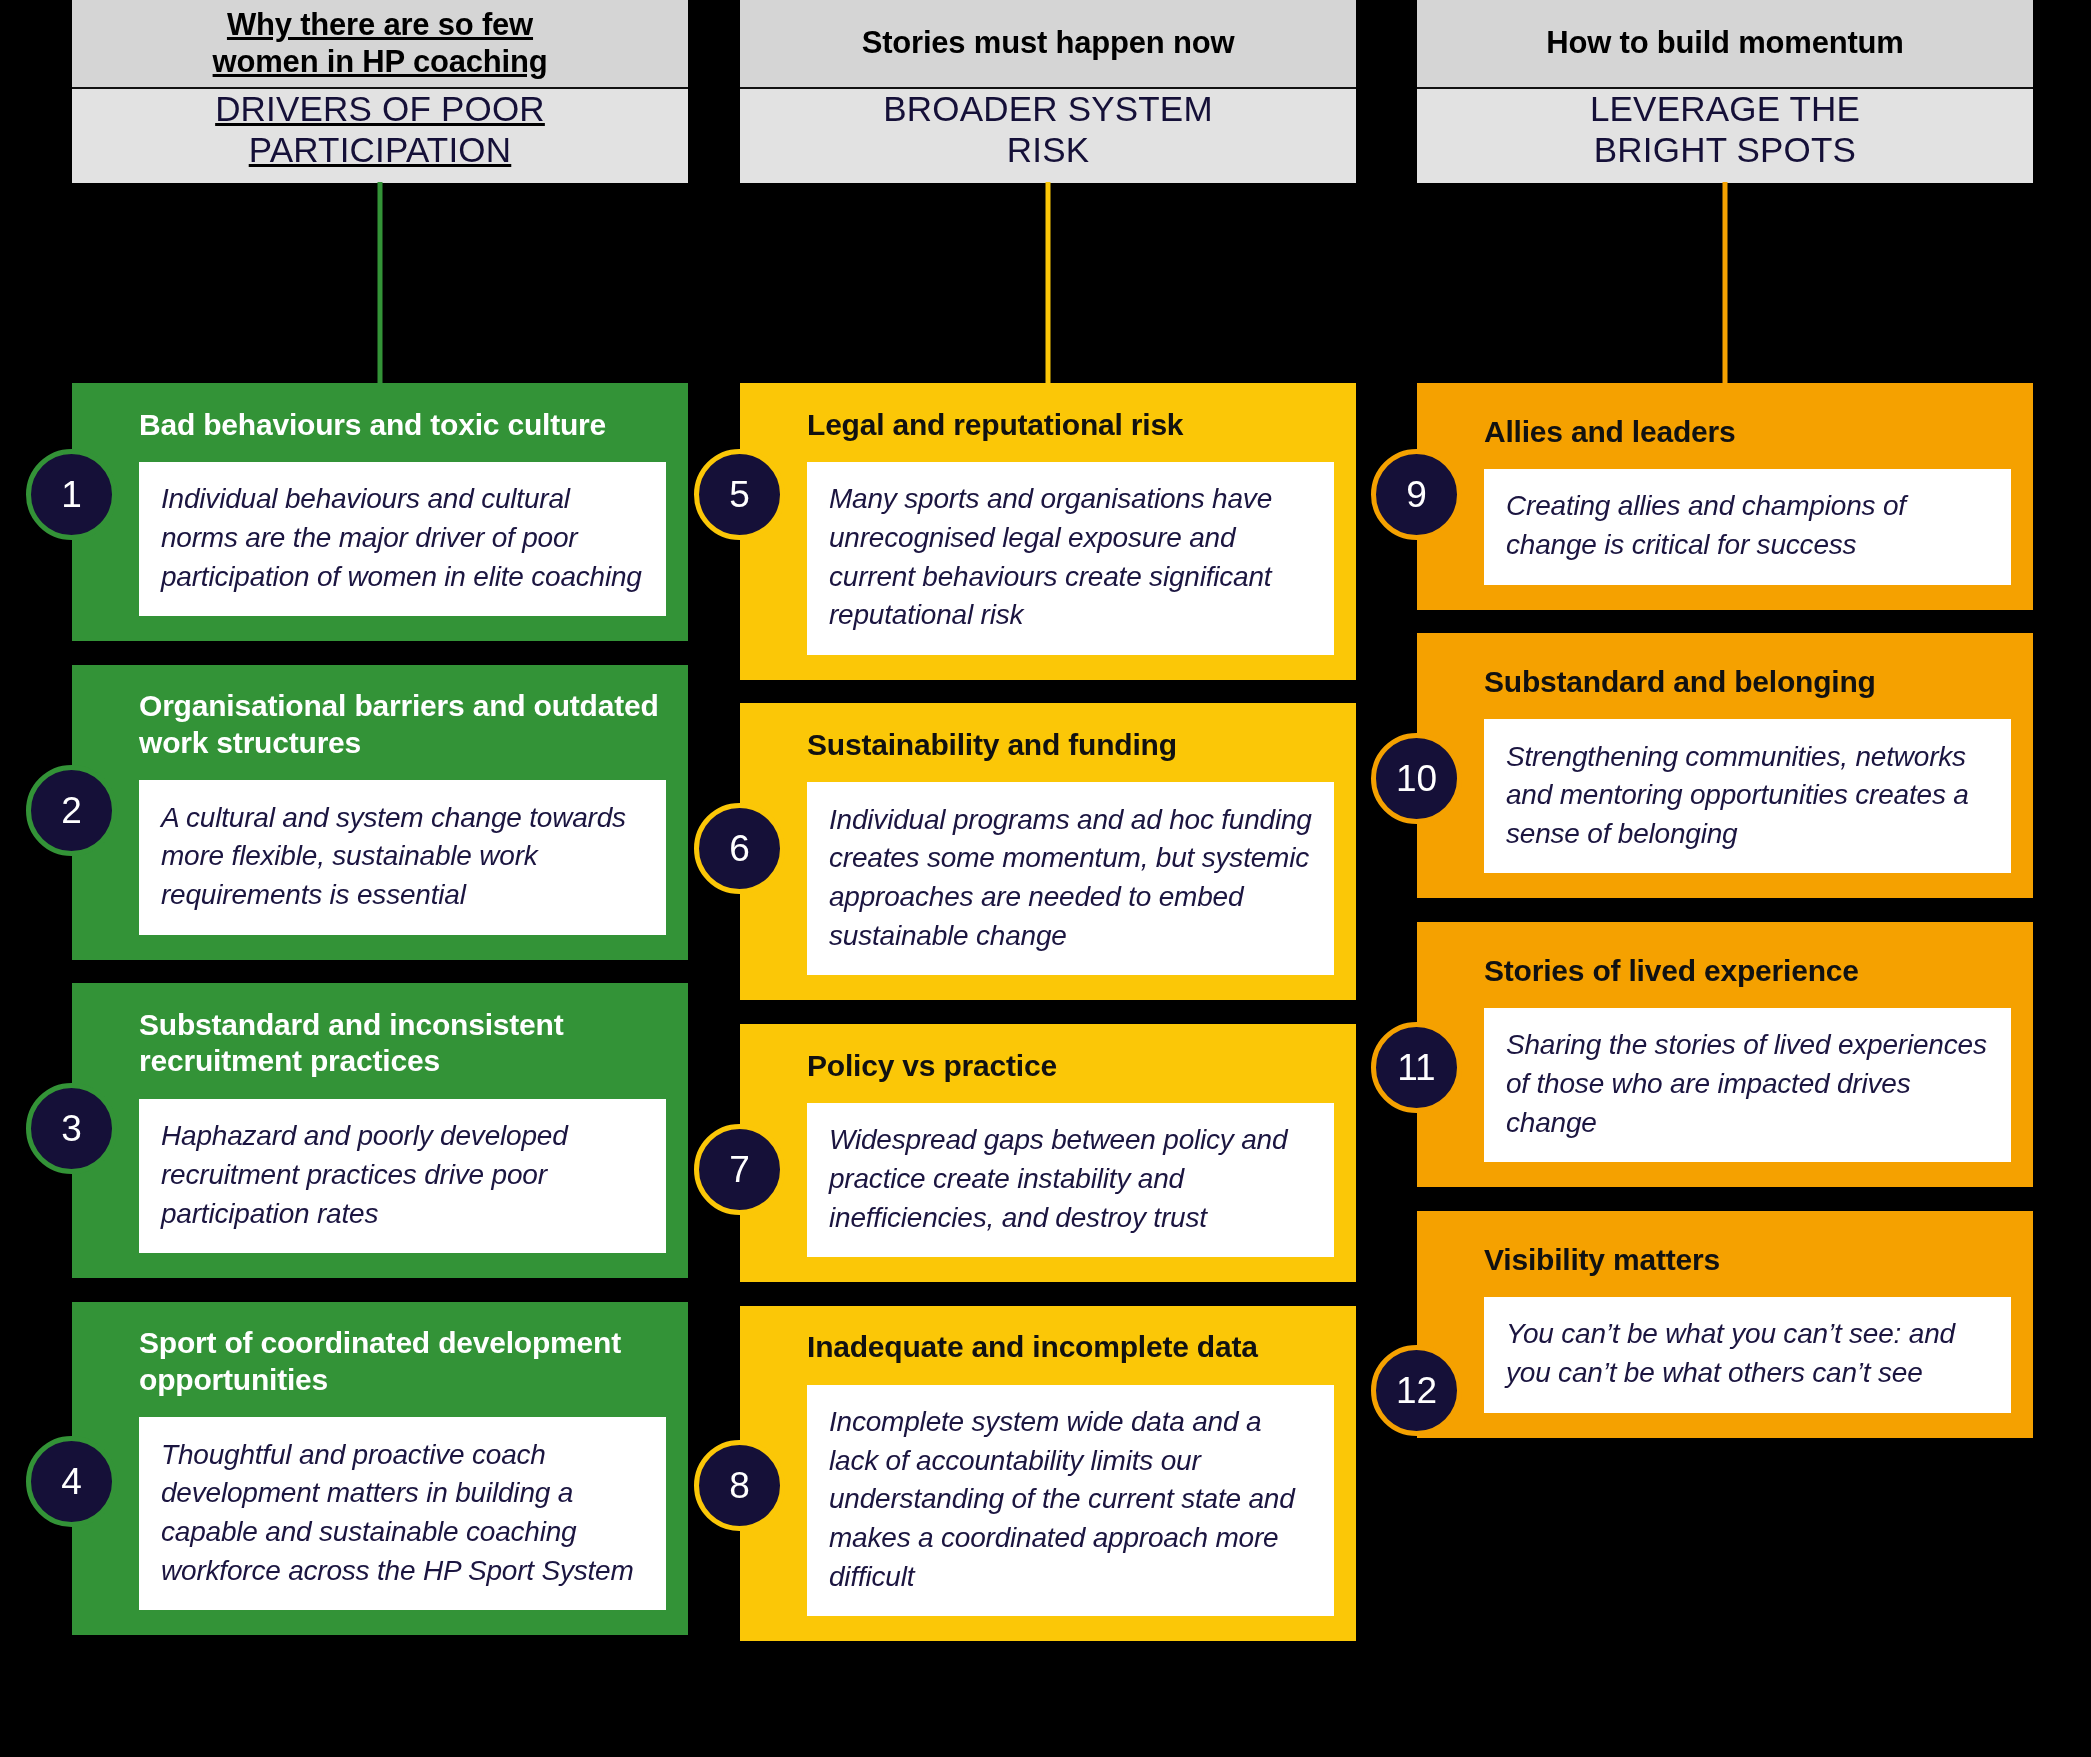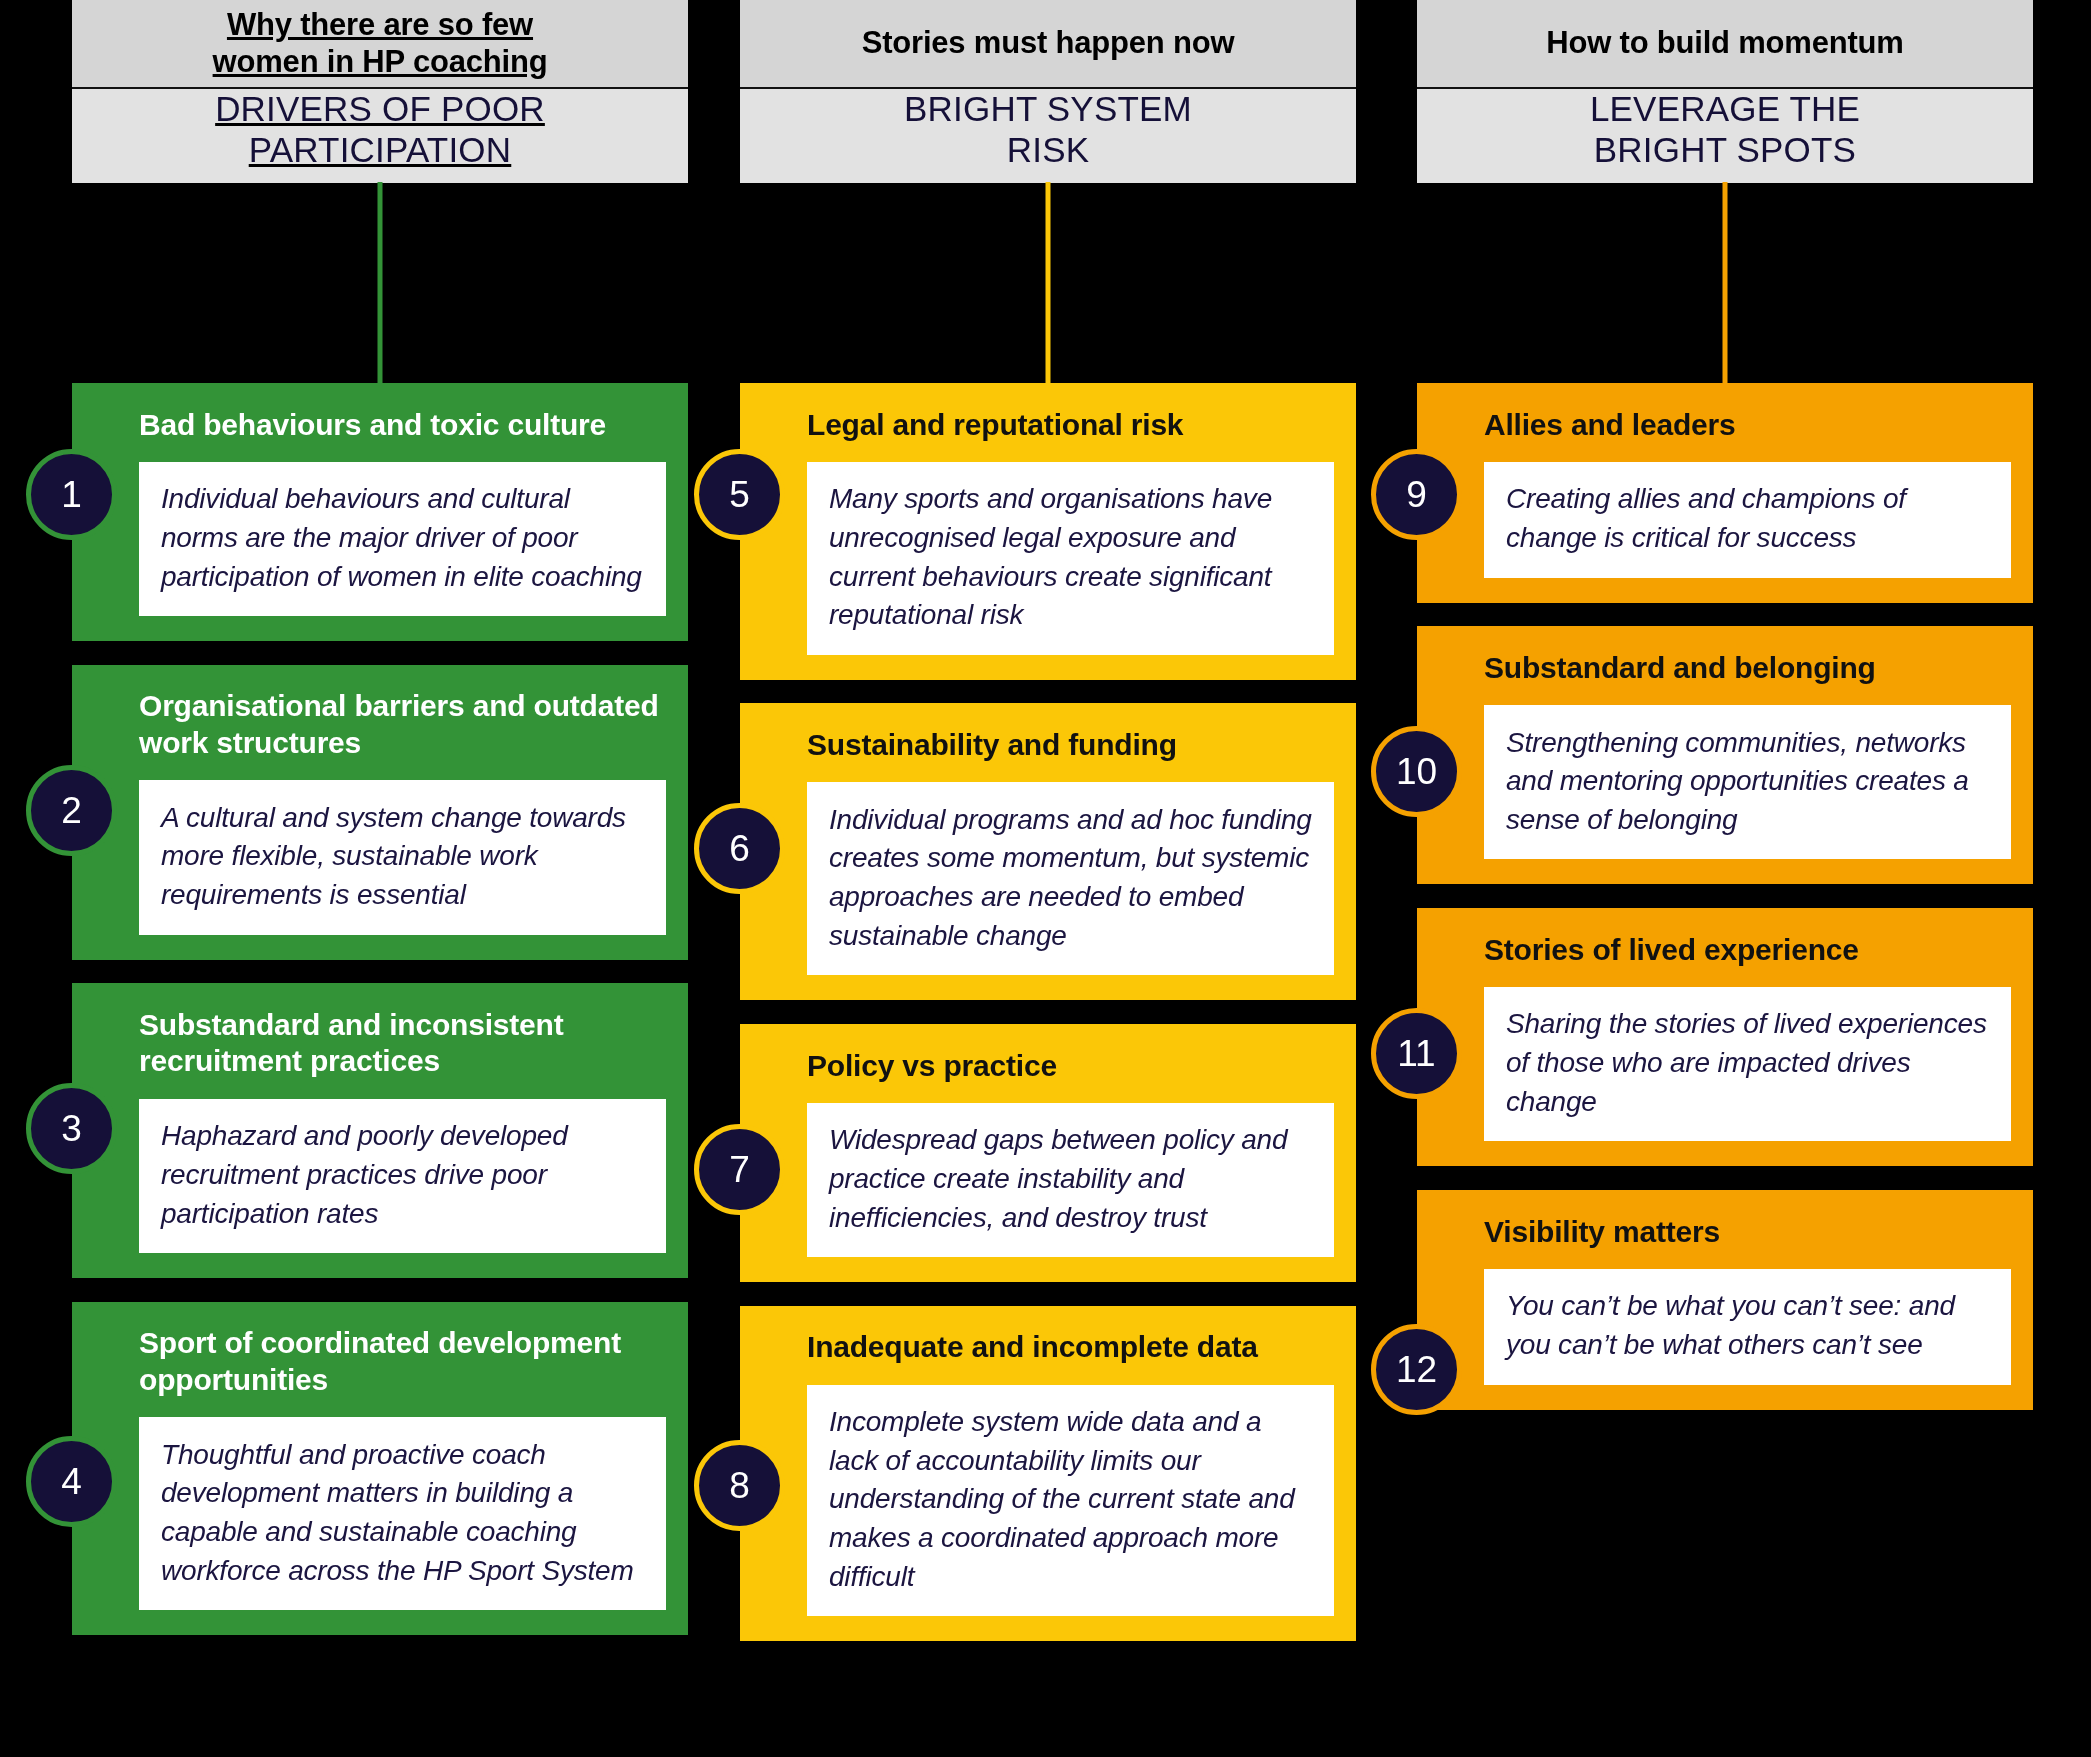--- a/index.html
+++ b/index.html
@@ -96,21 +96,21 @@
   .theme-green .card-title { color: #ffffff; }
   .theme-green .badge { border: 5.9px solid #339337; }
   .theme-green .connector { background: #339337; }
 
   .theme-yellow .card { background: #fbc707; }
   .theme-yellow .card-title { color: #111111; }
   .theme-yellow .badge { border: 5.9px solid #fbc707; }
   .theme-yellow .connector { background: #fbc707; }
 
   .theme-orange .card { background: #f5a100; }
-  .theme-orange .card-title { color: #111111; }
+  .theme-orange .card-title { color: #111111; margin-top: 7px; }
   .theme-orange .badge { border: 5.9px solid #f5a100; }
   .theme-orange .connector { background: #f5a100; }
 
   
   .cards .card:nth-child(1) { min-height: 192px; }
   .cards .card:nth-child(2) { min-height: 192px; }
   .cards .card:nth-child(3) { min-height: 192px; }
   .cards .card:nth-child(4) { min-height: 218px; }
 
   .badge-pos-a { top: 66px; }
@@ -182,21 +182,21 @@
   </div>
 
   <div class="column col-2 theme-yellow">
     <div class="hdr-question">
       <div class="hdr-question-text">
         <span>Stories must happen now</span>
       </div>
     </div>
     <div class="hdr-title">
       <div class="hdr-title-text">
-        <span>BRIGHT SYSTEM</span><br>
+        <span>BROADER SYSTEM</span><br>
         <span>RISK</span>
       </div>
     </div>
     <div class="connector"></div>
 
     <div class="cards">
       <div class="card">
         <div class="badge badge-pos-a">
           <span>5</span>
         </div>

